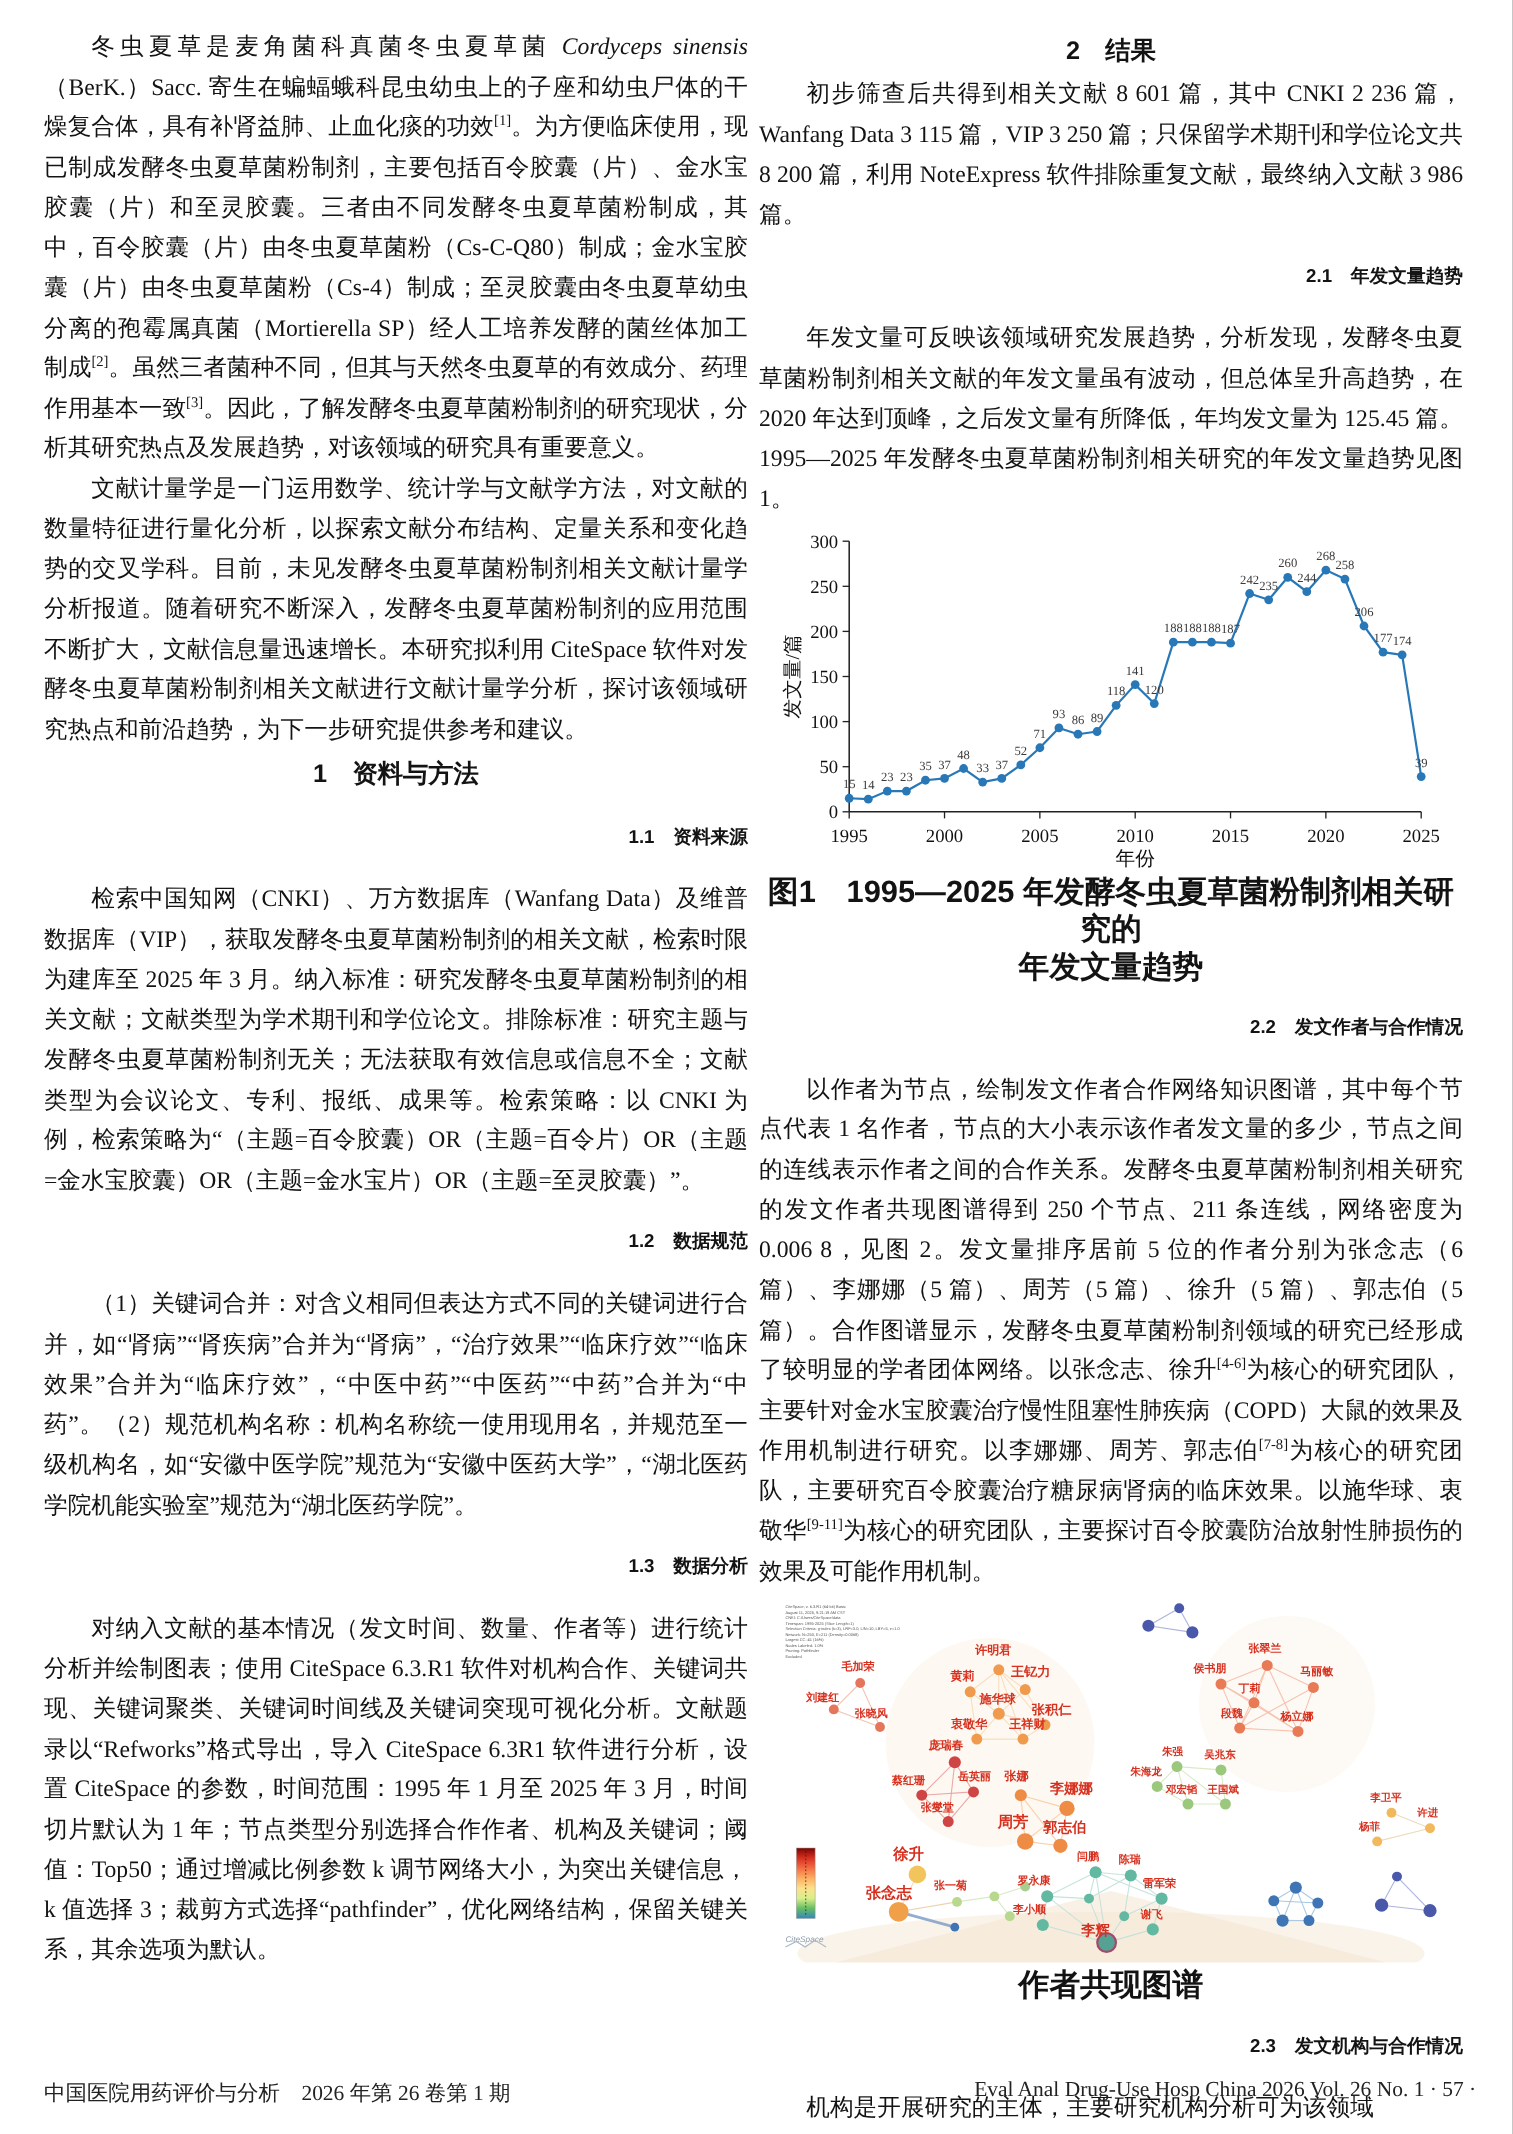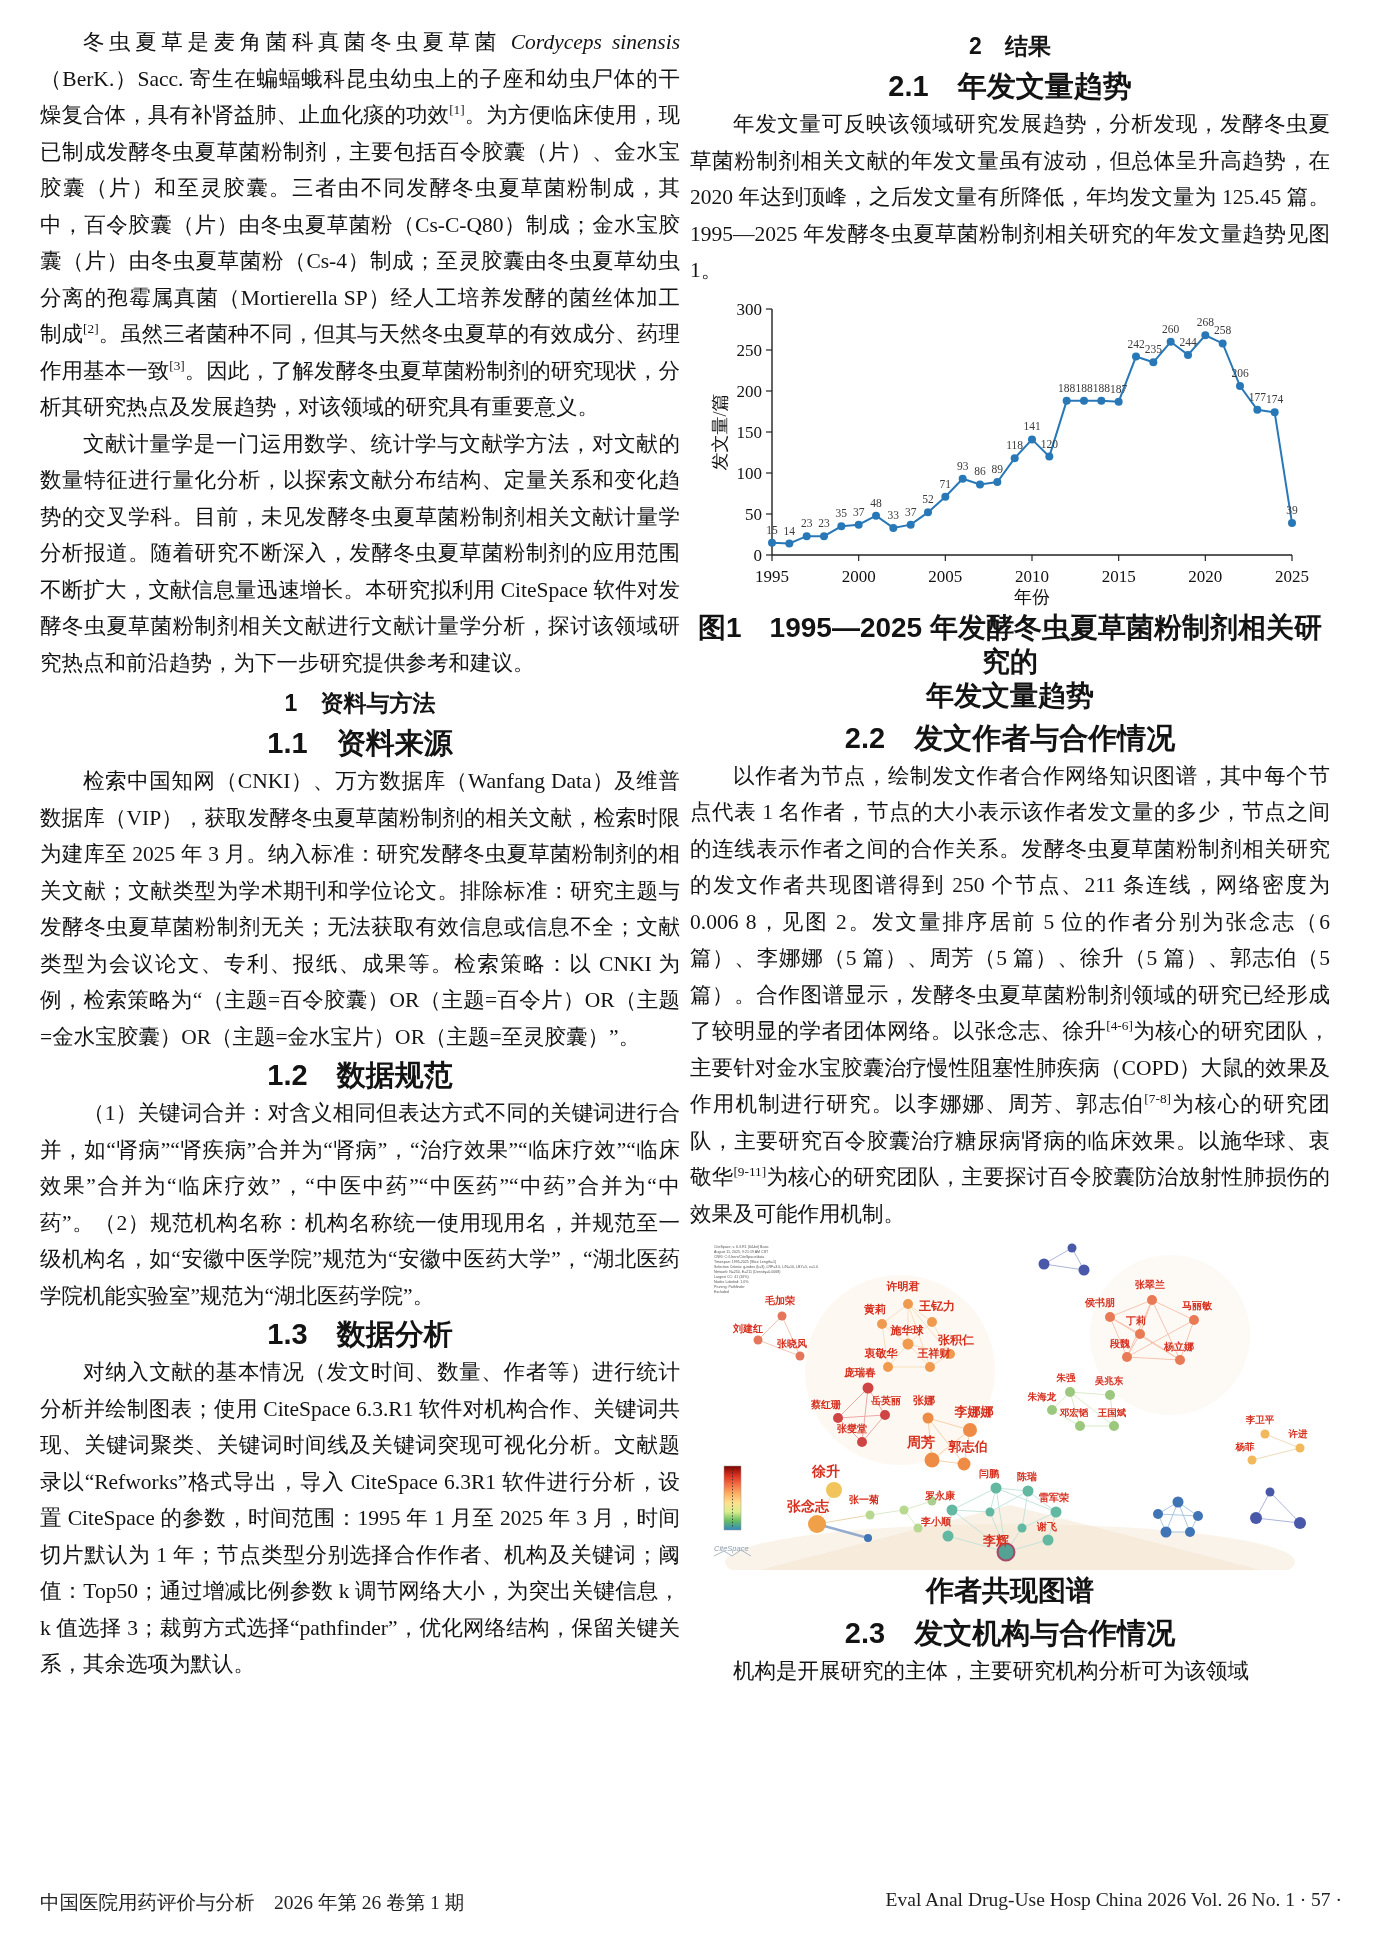--- a/index.html
+++ b/index.html
@@ -10,21 +10,21 @@
   }
   .cols{display:flex;gap:10px;padding:24px 33px 0 40px;}
   .col{width:640px;font-size:21.5px;line-height:36.5px;text-align:justify;}
   .para{margin:0;text-indent:2em;}
   .h-major{
     font-family:"Liberation Sans","DejaVu Sans",sans-serif;font-weight:bold;
     font-size:23px;line-height:40px;margin:2px 0 1px;text-align:center;
   }
   .h-minor{
     font-family:"Liberation Sans","DejaVu Sans",sans-serif;font-weight:bold;
-    font-size:29px;line-height:38px;margin:1px 0;text-align:center;
+    font-size:17px;line-height:38px;margin:19px 0;text-align:right;
   }
   sup{font-size:0.62em;line-height:0;}
   .figure{margin:8px 0 0;text-align:center;}
   .figure svg{display:block;margin:0 auto;}
   .fig-caption{
     font-family:"Liberation Sans","DejaVu Sans",sans-serif;font-weight:bold;
     font-size:28px;line-height:34px;text-align:center;margin:4px 0 6px;text-indent:0;
   }
   .footer{
     position:absolute;left:40px;right:33px;bottom:24px;
@@ -47,20 +47,21 @@
       <div class="h-minor">1.1　资料来源</div>
       <p class="para rich">检索中国知网（CNKI）、万方数据库（Wanfang Data）及维普数据库（VIP），获取发酵冬虫夏草菌粉制剂的相关文献，检索时限为建库至 2025 年 3 月。纳入标准：研究发酵冬虫夏草菌粉制剂的相关文献；文献类型为学术期刊和学位论文。排除标准：研究主题与发酵冬虫夏草菌粉制剂无关；无法获取有效信息或信息不全；文献类型为会议论文、专利、报纸、成果等。检索策略：以 CNKI 为例，检索策略为“（主题=百令胶囊）OR（主题=百令片）OR（主题=金水宝胶囊）OR（主题=金水宝片）OR（主题=至灵胶囊）”。</p>
       <div class="h-minor">1.2　数据规范</div>
       <p class="para rich">（1）关键词合并：对含义相同但表达方式不同的关键词进行合并，如“肾病”“肾疾病”合并为“肾病”，“治疗效果”“临床疗效”“临床效果”合并为“临床疗效”，“中医中药”“中医药”“中药”合并为“中药”。（2）规范机构名称：机构名称统一使用现用名，并规范至一级机构名，如“安徽中医学院”规范为“安徽中医药大学”，“湖北医药学院机能实验室”规范为“湖北医药学院”。</p>
       <div class="h-minor">1.3　数据分析</div>
       <p class="para rich">对纳入文献的基本情况（发文时间、数量、作者等）进行统计分析并绘制图表；使用 CiteSpace 6.3.R1 软件对机构合作、关键词共现、关键词聚类、关键词时间线及关键词突现可视化分析。文献题录以“Refworks”格式导出，导入 CiteSpace 6.3R1 软件进行分析，设置 CiteSpace 的参数，时间范围：1995 年 1 月至 2025 年 3 月，时间切片默认为 1 年；节点类型分别选择合作作者、机构及关键词；阈值：Top50；通过增减比例参数 k 调节网络大小，为突出关键信息，k 值选择 3；裁剪方式选择“pathfinder”，优化网络结构，保留关键关系，其余选项为默认。</p>
     </div>
 
     <div class="col">
       <div class="h-major">2　结果</div>
+      <p class="para rich">初步筛查后共得到相关文献 8 601 篇，其中 CNKI 2 236 篇，Wanfang Data 3 115 篇，VIP 3 250 篇；只保留学术期刊和学位论文共 8 200 篇，利用 NoteExpress 软件排除重复文献，最终纳入文献 3 986 篇。</p>
       <div class="h-minor">2.1　年发文量趋势</div>
       <p class="para rich">年发文量可反映该领域研究发展趋势，分析发现，发酵冬虫夏草菌粉制剂相关文献的年发文量虽有波动，但总体呈升高趋势，在 2020 年达到顶峰，之后发文量有所降低，年均发文量为 125.45 篇。1995—2025 年发酵冬虫夏草菌粉制剂相关研究的年发文量趋势见图 1。</p>
 
       <div class="figure">
         <svg id="fig1" class="fig1-svg" width="600" height="310" viewBox="0 0 600 310">
             <line x1="62" y1="12" x2="62" y2="258" stroke="#222" stroke-width="1.4"></line>
             <line x1="62" y1="258" x2="582" y2="258" stroke="#222" stroke-width="1.4"></line>
             <line x1="56" y1="258" x2="62" y2="258" stroke="#222" stroke-width="1.2"></line>
             <text x="52" y="264" text-anchor="end" font-size="17" fill="#111">0</text>
             <line x1="56" y1="217" x2="62" y2="217" stroke="#222" stroke-width="1.2"></line>

